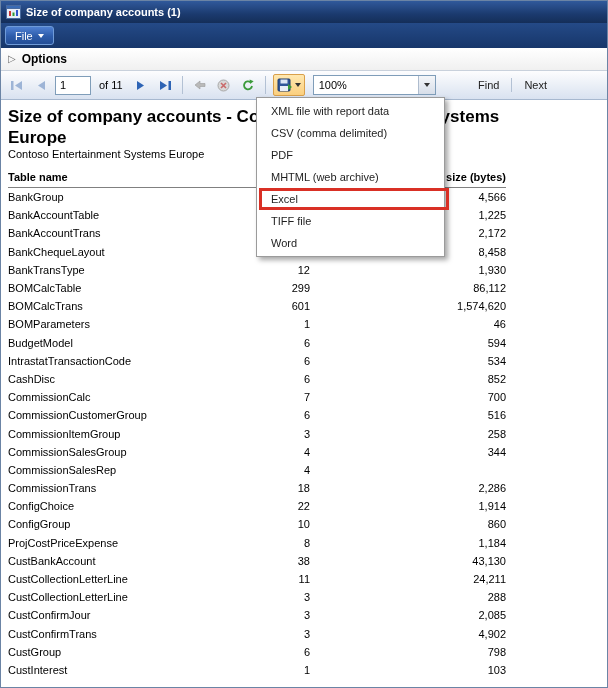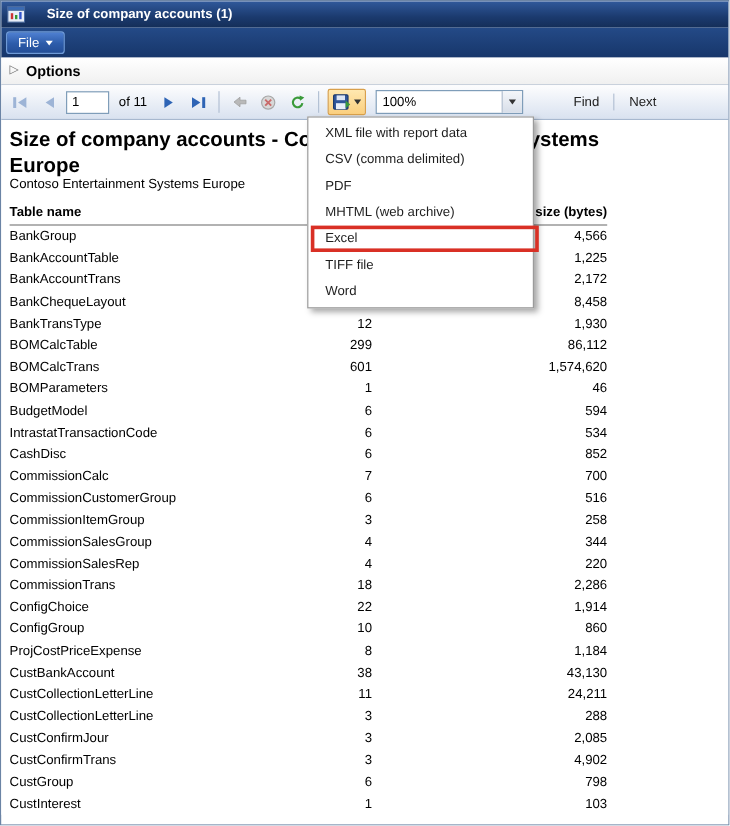--- a/index.html
+++ b/index.html
@@ -1,21 +1,21 @@
 <!DOCTYPE html>
 <html><head>
 <meta charset="utf-8">
 <style>
   * { margin:0; padding:0; box-sizing:border-box; }
   html,body { width:608px; height:688px; }
   body { font-family:"Liberation Sans", sans-serif; background:#fff; }
   .window { position:relative; width:608px; height:688px; border:1px solid #6b84a5; overflow:hidden; background:#fff; }
 
   
-  .titlebar { height:22px; background:linear-gradient(180deg,#30599b 0%,#1b3a6e 60%,#142e58 100%); display:flex; align-items:center; padding:0 5px;gap:13px; }
+  .titlebar { height:22px; background:linear-gradient(180deg,#30599b 0%,#1b3a6e 60%,#142e58 100%); display:flex; align-items:center; padding:0 5px; }
   .titlebar .win-icon { width:15px; height:14px; margin-right:5px; flex:0 0 auto; }
   .titlebar .title { color:#fff; font-size:11px; font-weight:bold; white-space:nowrap; }
 
   
   .menustrip { height:25px; background:linear-gradient(180deg,#244a87 0%,#17366a 100%); display:flex; align-items:center; padding:0 4px; }
   .file-btn { height:19px; padding:0 9px; border:1px solid #6f9bd8; border-radius:3px; background:linear-gradient(180deg,#4f80d2 0%,#2d5caa 55%,#244e97 100%); color:#fff; font-size:11px; display:flex; align-items:center; gap:5px; cursor:default; }
   .file-btn .caret { width:0; height:0; border-left:3px solid transparent; border-right:3px solid transparent; border-top:4px solid #fff; }
 
   
   .optionsbar { height:23px; background:linear-gradient(180deg,#ffffff,#f0f0f0); border-bottom:1px solid #c9d1dc; display:flex; align-items:center; padding:0 7px; gap:6px; }
@@ -238,21 +238,20 @@
           <span class="c-size">258</span>
         </div>
         <div class="trow">
           <span class="c-name">CommissionSalesGroup</span>
           <span class="c-rec">4</span>
           <span class="c-size">344</span>
         </div>
         <div class="trow">
           <span class="c-name">CommissionSalesRep</span>
           <span class="c-rec">4</span>
-          <span class="c-size">220</span>
         </div>
         <div class="trow">
           <span class="c-name">CommissionTrans</span>
           <span class="c-rec">18</span>
           <span class="c-size">2,286</span>
         </div>
         <div class="trow">
           <span class="c-name">ConfigChoice</span>
           <span class="c-rec">22</span>
           <span class="c-size">1,914</span>

